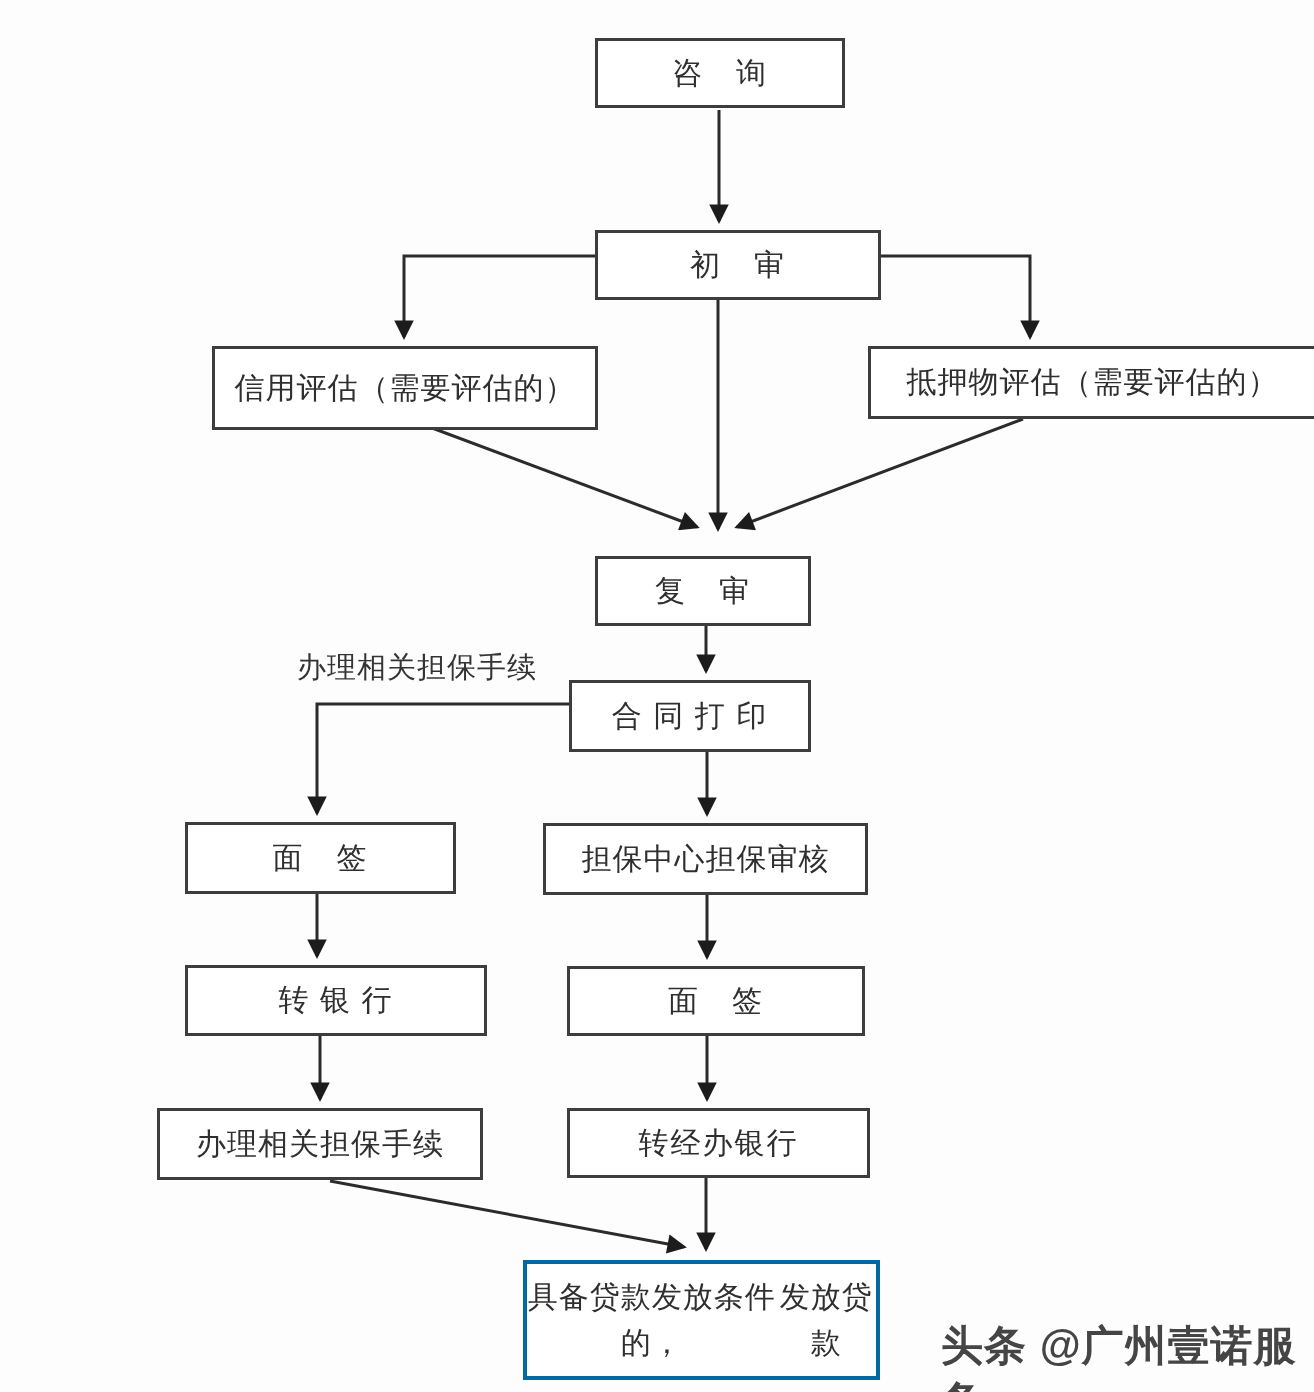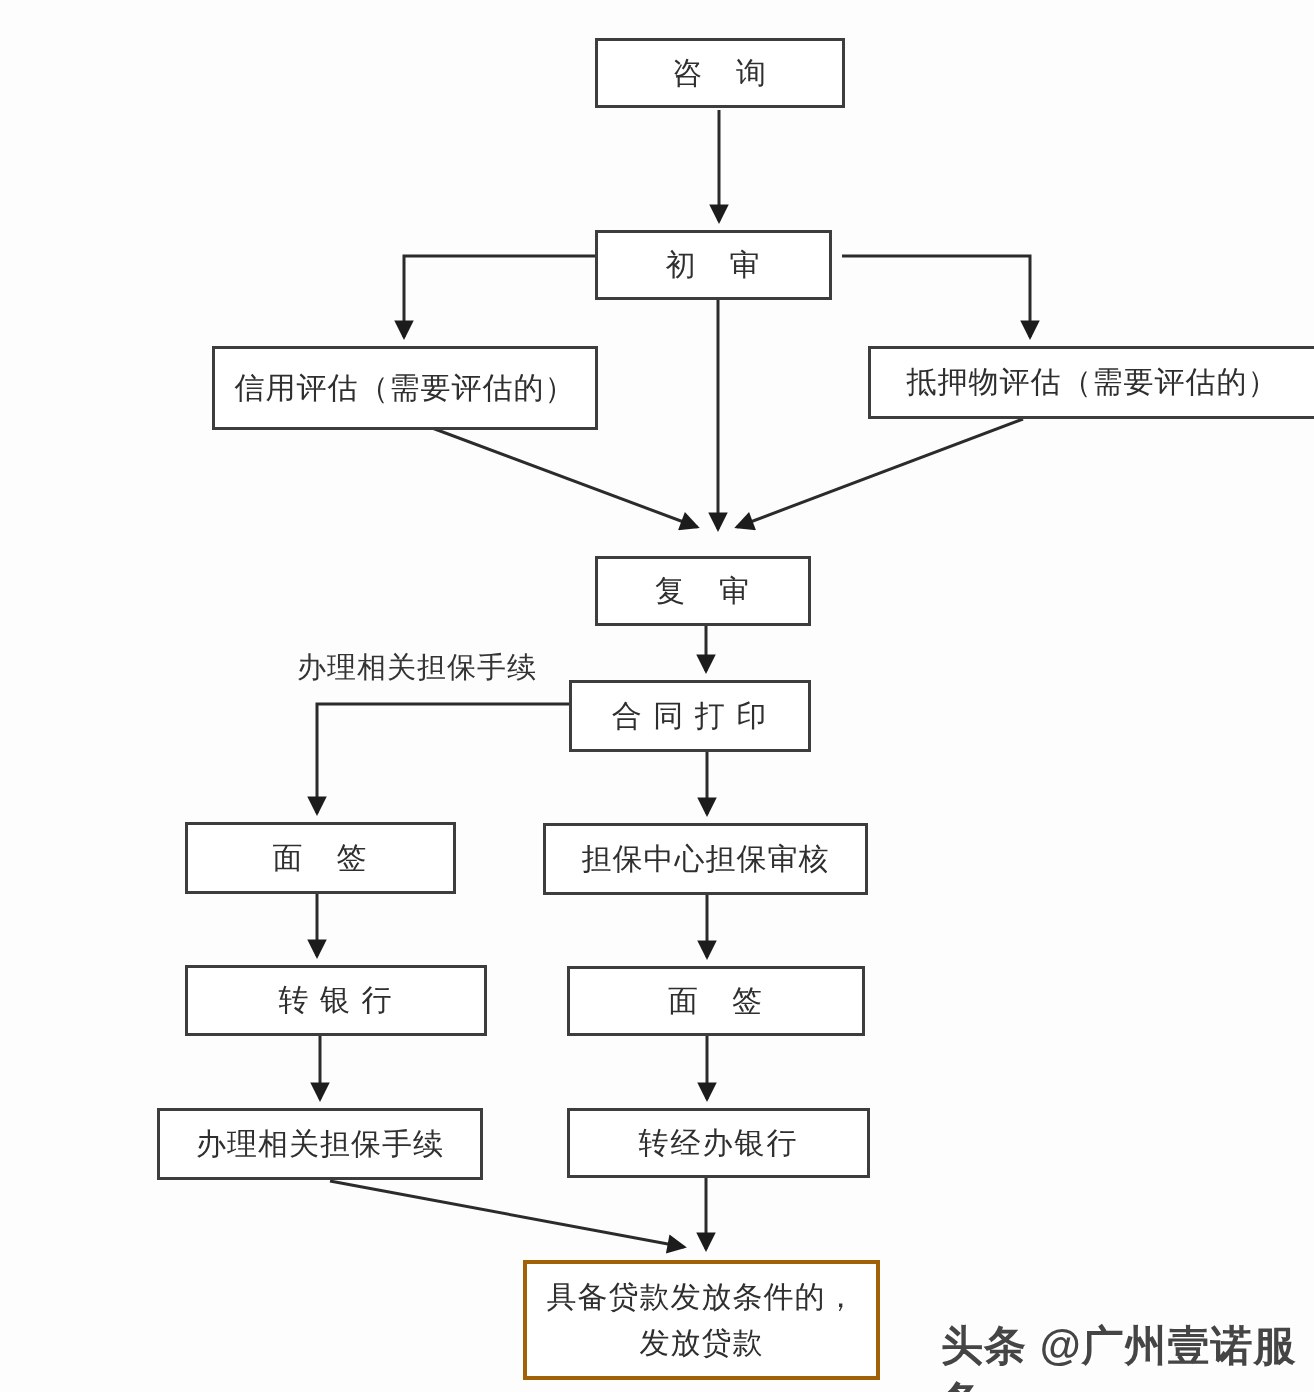--- a/index.html
+++ b/index.html
@@ -27,22 +27,22 @@
     display: flex;
     align-items: center;
     justify-content: center;
     font-size: 30px;
     letter-spacing: 2px;
     color: #2f2f2f;
     z-index: 1;
     text-align: center;
   }
   .node.final {
-    flex-direction: column;
-    border: 4px solid #a16207;
+    flex-direction: row;
+    border: 4px solid #0369a1;
     line-height: 1.55;
     justify-content: center;
   }
   .branch-label {
     position: absolute;
     left: 297px;
     top: 648px;
     font-size: 29px;
     color: #343434;
     letter-spacing: 1px;
@@ -86,21 +86,21 @@
       <path d="M330 1181 L684 1247" marker-end="url(#arrow)"></path>
       <path d="M707 752 L707 814" marker-end="url(#arrow)"></path>
       <path d="M707 895 L707 957" marker-end="url(#arrow)"></path>
       <path d="M707 1036 L707 1099" marker-end="url(#arrow)"></path>
       <path d="M706 1178 L706 1249" marker-end="url(#arrow)"></path>
     </g>
   </svg>
 
   <div class="node" style="left:595px;top:38px;width:250px;height:70px">咨　询</div>
 
-  <div class="node" style="left:595px;top:230px;width:237px;height:70px">初　审</div>
+  <div class="node" style="left:595px;top:230px;width:286px;height:70px">初　审</div>
 
   <div class="node" style="left:212px;top:346px;width:386px;height:84px;letter-spacing:1px">信用评估（需要评估的）</div>
 
   <div class="node" style="left:868px;top:346px;width:449px;height:73px;letter-spacing:1px">抵押物评估（需要评估的）</div>
 
   <div class="node" style="left:595px;top:556px;width:216px;height:70px">复　审</div>
 
   <div class="node" style="left:569px;top:680px;width:242px;height:72px">合 同 打 印</div>
 
   <div class="branch-label">办理相关担保手续</div>

